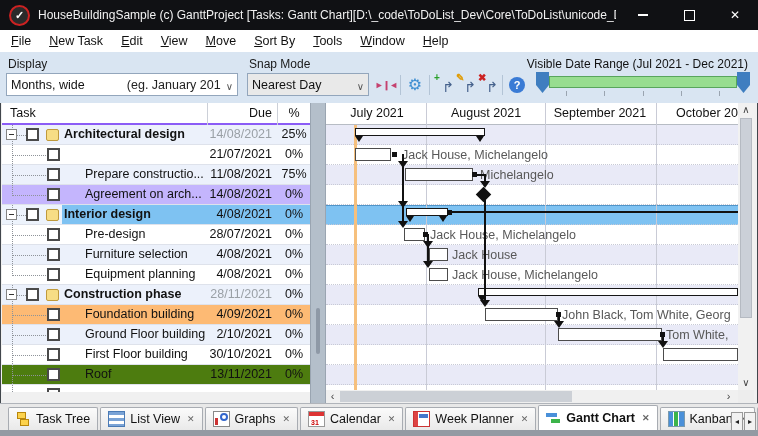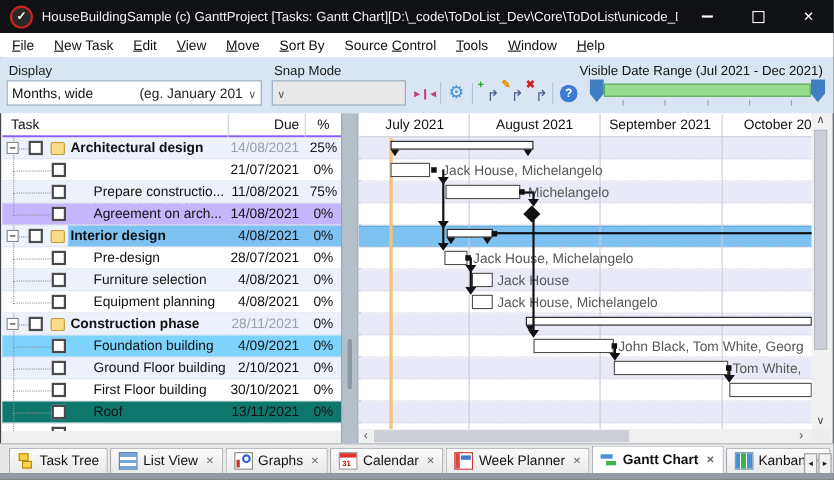--- a/index.html
+++ b/index.html
@@ -141,37 +141,37 @@
     </div>
   </div>
 
   <div class="menubar" id="menubar">
       <div class="menu-item"><u>F</u>ile</div>
       <div class="menu-item"><u>N</u>ew Task</div>
       <div class="menu-item"><u>E</u>dit</div>
       <div class="menu-item"><u>V</u>iew</div>
       <div class="menu-item"><u>M</u>ove</div>
       <div class="menu-item"><u>S</u>ort By</div>
-      <div class="menu-item">Source <u>C</u>ontrol</div>
       <div class="menu-item"><u>T</u>ools</div>
       <div class="menu-item"><u>W</u>indow</div>
       <div class="menu-item"><u>H</u>elp</div>
     </div>
 
   <div class="toolbar">
     <span class="tb-label" style="left:8px">Display</span>
     <span class="tb-label" style="left:249px">Snap Mode</span>
     <span class="range-label">Visible Date Range (Jul 2021 - Dec 2021)</span>
 
     <div class="combo" style="left:6px;width:232px">
       <span class="val">Months, wide</span>
       <span class="hint">(eg. January 201</span>
       <span class="chev">∨</span>
     </div>
     <div class="combo gray" style="left:247px;width:122px">
+      <span class="val">Nearest Day</span>
       <span class="chev">∨</span>
     </div>
 
     <div class="tb-icons" id="tb-icons">
         <div class="tb-btn">
           <div class="ic-center">►❙◄</div>
         </div>
         <div class="tb-sep"></div>
         <div class="tb-btn">
           <div class="ic-gear">⚙</div>
@@ -298,21 +298,21 @@
         <div class="t-row" style="top: 182px; background: rgb(236, 241, 251);">
           <div class="vdot"></div>
           <div class="expander"></div>
           <div class="hdot" style="left: 15px; width: 9px;"></div>
           <div class="cbx" style="left: 24px;"></div>
           <div class="folder"></div>
           <div class="cell-name" style="left: 62px; right: 104px; font-weight: bold;">Construction phase</div>
           <div class="cell-due" style="color: rgb(154, 160, 166);">28/11/2021</div>
           <div class="cell-pct">0%</div>
         </div>
-        <div class="t-row" style="top: 202px; background: #7dd3fc; padding-left: 40px;">
+        <div class="t-row" style="top: 202px; background: #fdba74; padding-left: 40px;">
           <div class="vdot"></div>
           <div class="hdot" style="left: 10px; width: 34px;"></div>
           <div class="cbx" style="left: 45px;"></div>
           <div class="cell-name" style="left: 83px; right: 104px;">Foundation building</div>
           <div class="cell-due">4/09/2021</div>
           <div class="cell-pct">0%</div>
         </div>
         <div class="t-row" style="top: 222px; background: rgb(236, 241, 251);">
           <div class="vdot"></div>
           <div class="hdot" style="left: 10px; width: 34px;"></div>
@@ -322,21 +322,21 @@
           <div class="cell-pct">0%</div>
         </div>
         <div class="t-row" style="top: 242px; background: rgb(255, 255, 255);">
           <div class="vdot"></div>
           <div class="hdot" style="left: 10px; width: 34px;"></div>
           <div class="cbx" style="left: 45px;"></div>
           <div class="cell-name" style="left: 83px; right: 104px;">First Floor building</div>
           <div class="cell-due">30/10/2021</div>
           <div class="cell-pct">0%</div>
         </div>
-        <div class="t-row" style="top: 262px; background: #0f766e;">
+        <div class="t-row" style="top: 262px; background: #4d7c0f;">
           <div class="vdot"></div>
           <div class="hdot" style="left: 10px; width: 34px;"></div>
           <div class="cbx" style="left: 45px;"></div>
           <div class="cell-name" style="left: 83px; right: 104px;">Roof</div>
           <div class="cell-due">13/11/2021</div>
           <div class="cell-pct">0%</div>
         </div>
         <div class="t-row" style="top: 282px; height: 7px; background: rgb(255, 255, 255); border-bottom: none;">
           <div class="vdot"></div>
           <div class="cbx" style="left: 45px; top: 3px; height: 4px; border-bottom: none;"></div>

